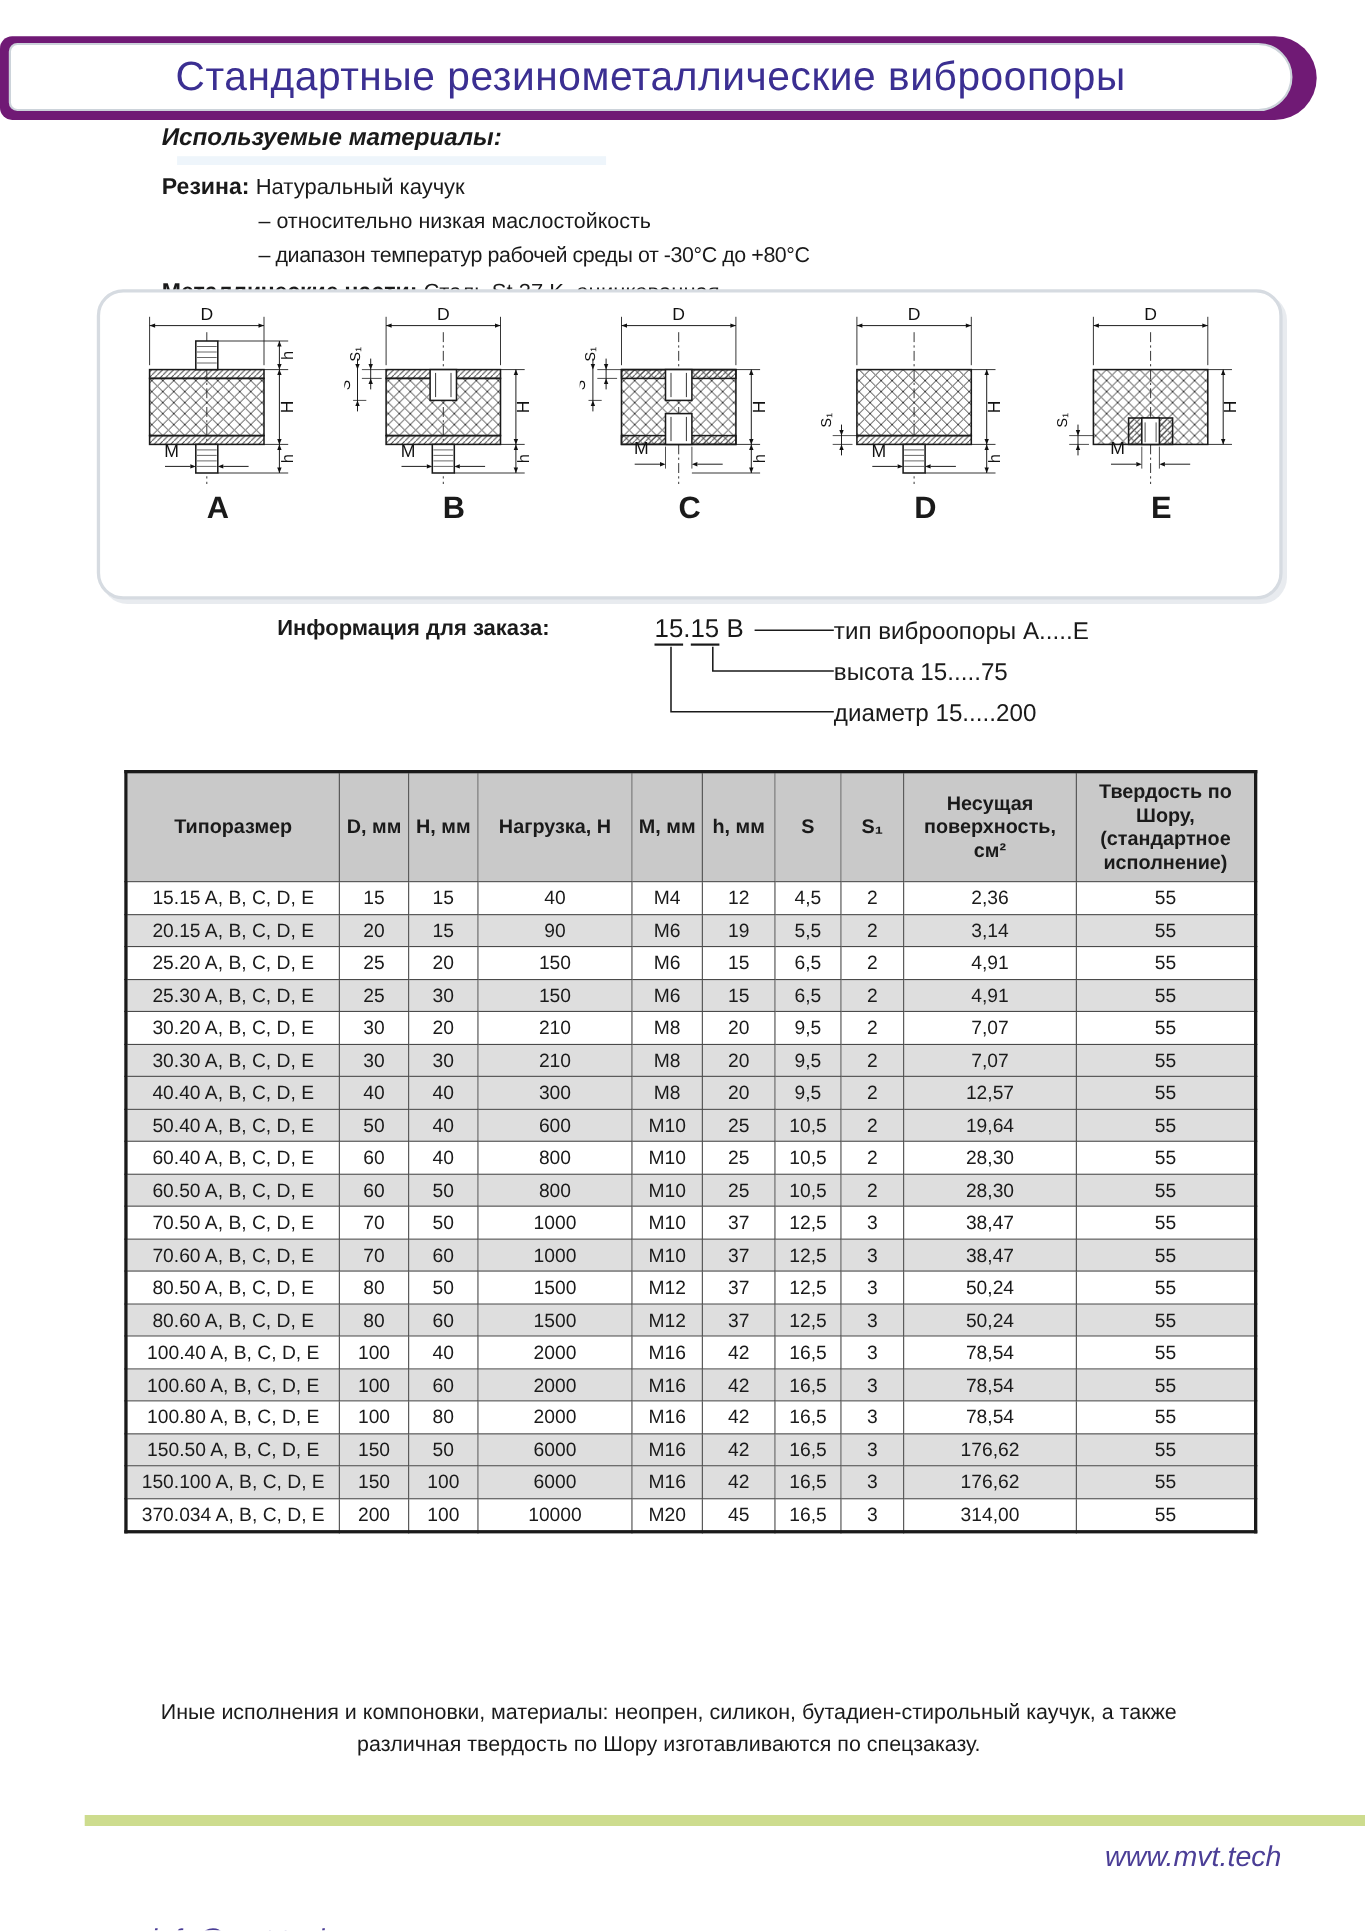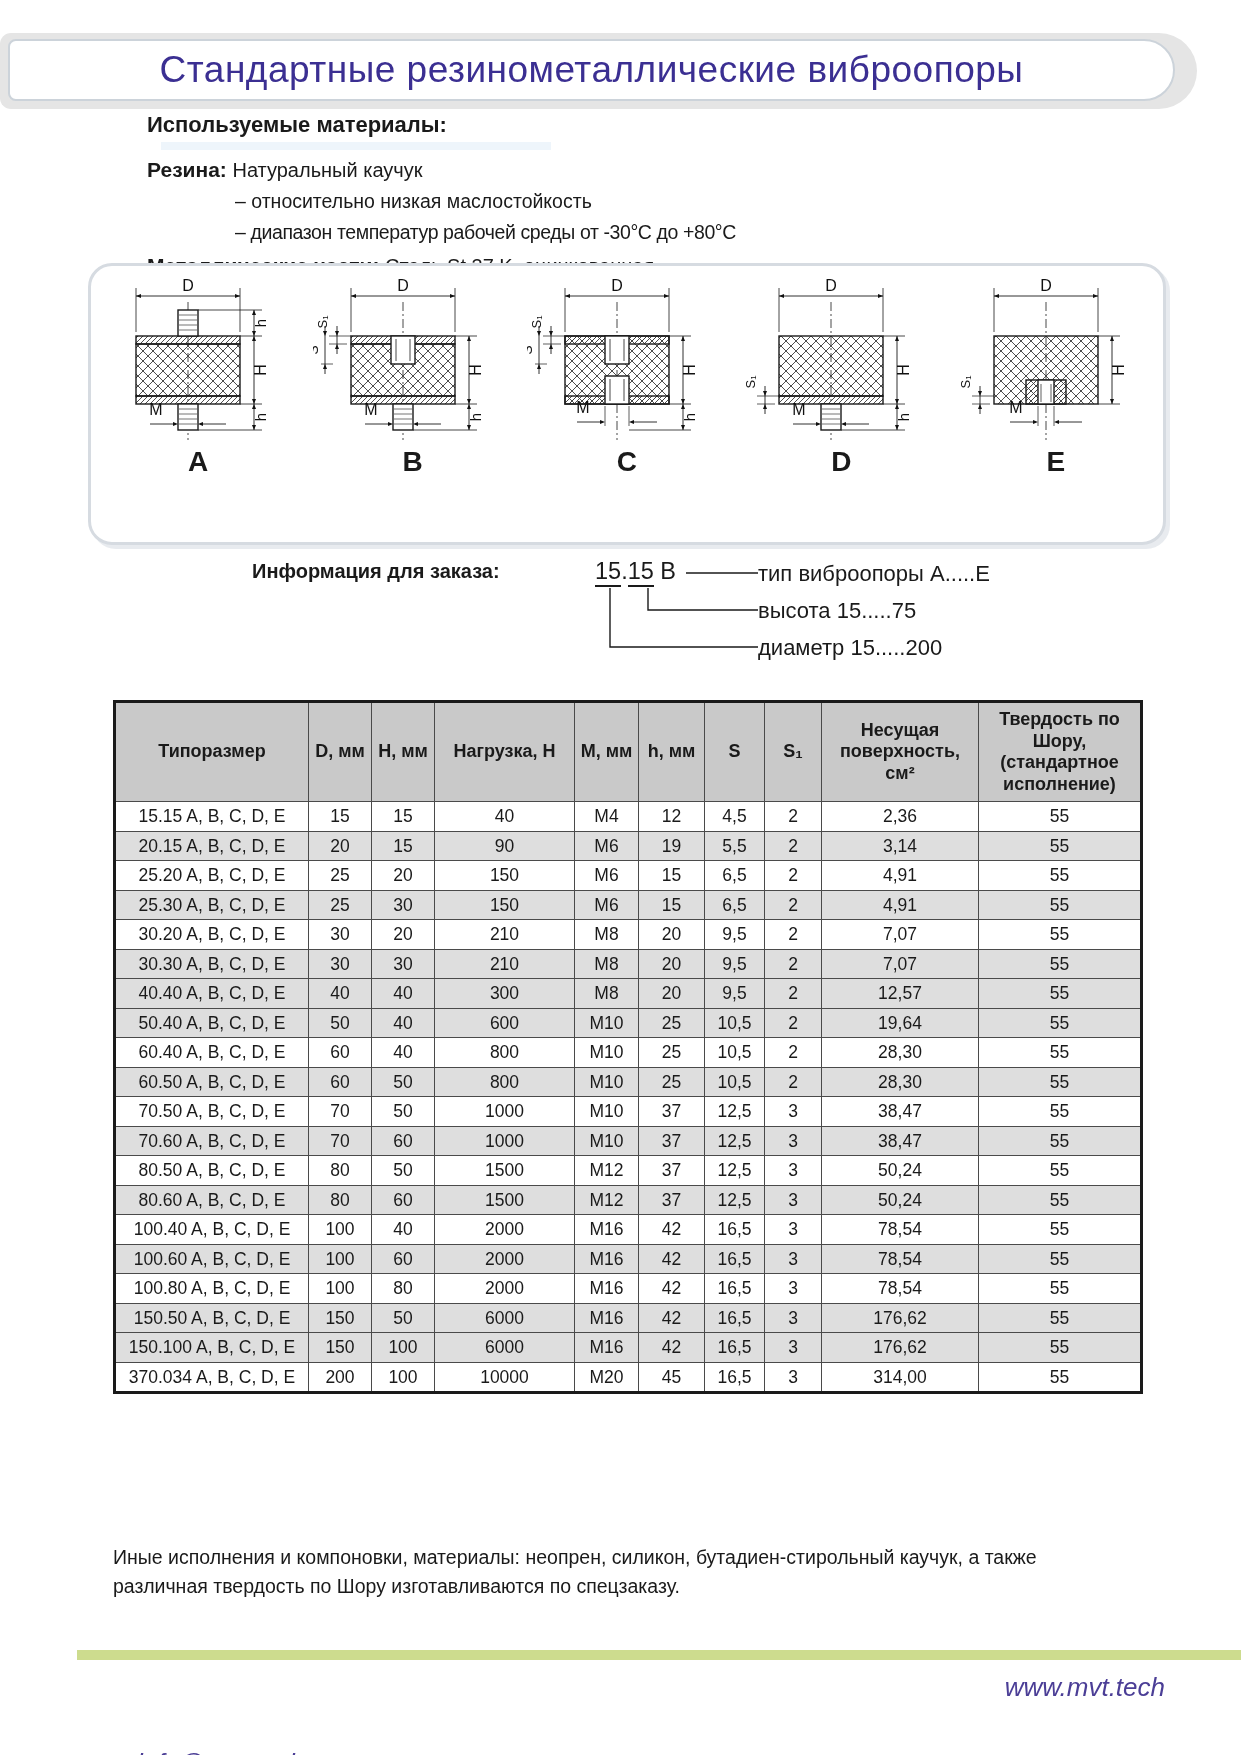--- a/index.html
+++ b/index.html
@@ -1,29 +1,29 @@
 <!DOCTYPE html>
 <html><head>
 <meta charset="utf-8">
 <style>
   html,body{margin:0;padding:0;background:#fff;}
   .page{position:relative;width:1241px;height:1755px;background:#ffffff;
         font-family:"Liberation Sans",sans-serif;color:#1a1a1a;overflow:hidden;}
 
   
   .banner-outer{position:absolute;left:0;top:33px;width:1197px;height:76px;
-        background:#e5e5e5;border-radius:14px 48px 48px 14px;text-align:center;}
+        background:#701a75;border-radius:14px 48px 48px 14px;text-align:center;}
   .banner-inner{position:absolute;left:8px;top:6px;width:1163px;height:58px;
         background:#fff;border:2px solid #ccd3da;border-radius:10px 40px 40px 10px;
         display:flex;align-items:center;justify-content:center;}
   .banner-inner h1{margin:0;font-size:37px;font-weight:500;color:#3b2f92;letter-spacing:0.5px;}
 
   
   .materials{position:absolute;left:147px;top:112px;width:800px;}
-  .mat-heading{font-size:22px;font-weight:bold;margin:0 0 4px 0;}
+  .mat-heading{font-size:22px;font-weight:bold;margin:0 0 4px 0;font-style:italic;}
   .hl-strip{width:390px;height:8px;background:#eef5fb;margin:2px 0 8px 14px;}
   .mat-line{font-size:20px;margin:4px 0;}
   .mat-line b{font-size:21px;}
   .mat-bullet{font-size:19.5px;margin:8px 0 8px 88px;}
   .mat-bullet.condensed{letter-spacing:-0.4px;}
   .mat-metal{font-size:20px;margin-top:10px;}
   .mat-metal b{font-size:21px;}
 
   
   .panel{position:absolute;left:88px;top:263px;width:1078px;height:282px;
@@ -45,21 +45,21 @@
   .tbl-wrap{position:absolute;left:113px;top:700px;}
   table.spec{border-collapse:collapse;table-layout:fixed;width:1027px;border:3px solid #1a1a1a;}
   table.spec th,table.spec td{border:1.6px solid #4a4a4a;text-align:center;overflow:hidden;}
   table.spec thead th{background:#c9c9c9;font-size:18px;font-weight:bold;line-height:1.2;
         padding:6px 2px;vertical-align:middle;}
   table.spec thead tr{height:92px;}
   table.spec tbody td{font-size:17.5px;height:28.5px;padding:0 2px;background:#fff;}
   table.spec tbody tr.alt td{background:#dedede;}
 
   
-  .note{position:absolute;left:113px;top:1543px;width:990px;font-size:19.5px;line-height:1.5;}
+  .note{position:absolute;left:113px;top:1543px;width:990px;font-size:19.5px;line-height:1.5;text-align:center;}
   .green-bar{position:absolute;left:77px;top:1650px;width:1164px;height:10px;background:#cddc8e;}
   .footer-email{position:absolute;left:137px;top:1748px;font-size:26px;font-style:italic;
         color:#4b3e96;text-decoration:none;}
   .footer-site{position:absolute;right:76px;top:1672px;font-size:26px;font-style:italic;
         color:#4b3e96;text-decoration:none;}
 </style>
 </head>
 <body>
 
 <div class="page">

